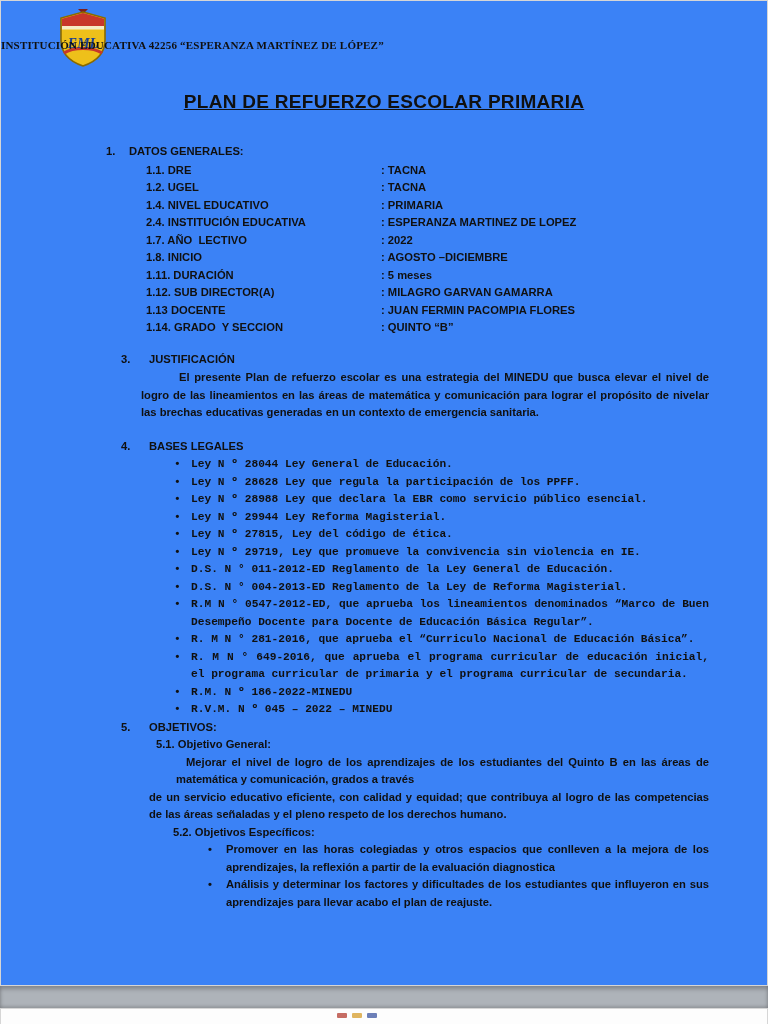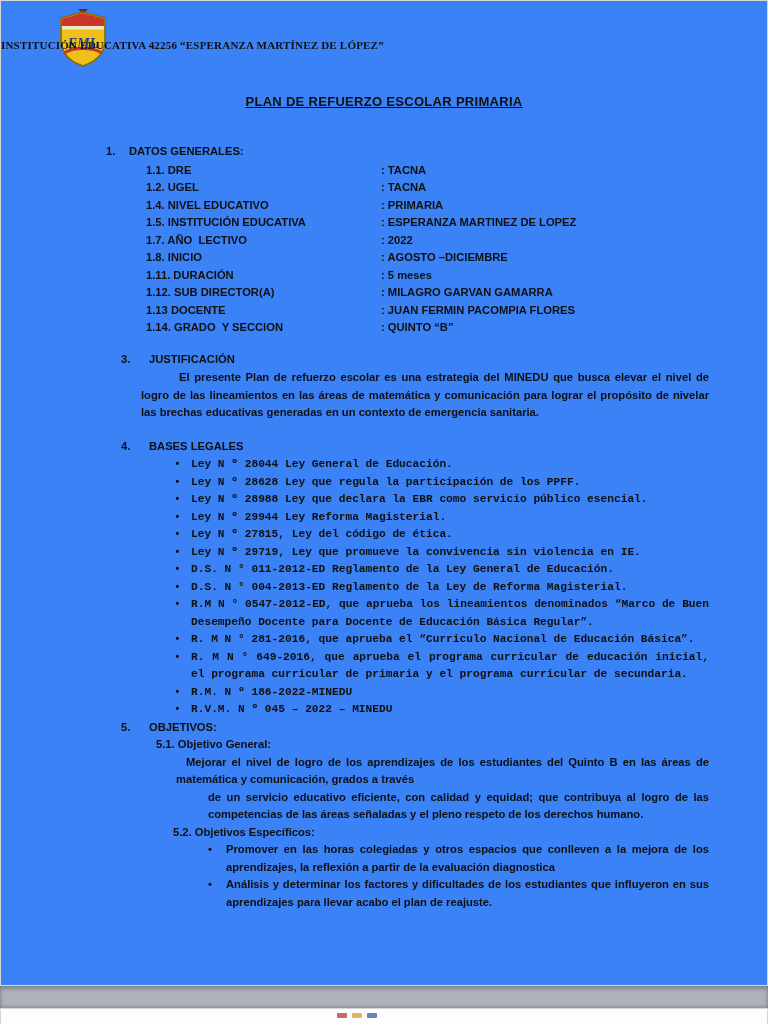--- a/index.html
+++ b/index.html
@@ -13,42 +13,42 @@
     color:#101010;font-size:11.2px;line-height:17.5px;font-weight:700;
   }
   .header{position:relative;height:74px;}
   .logo{position:absolute;left:55px;top:6px;width:54px;height:62px;}
   .inst{
     position:absolute;top:36px;left:0;right:0;text-align:left;
     font-family:"Liberation Serif", serif;font-size:11px;font-weight:700;
     letter-spacing:.2px;
   }
   .title{
-    margin:16px 0 7px;text-align:center;font-size:13px;font-weight:700;
+    margin:16px 0 7px;text-align:center;font-size:19px;font-weight:700;
     text-decoration:underline;letter-spacing:.3px;line-height:22px;
   }
   .content{padding:0 58px 0 100px;}
   .sec-head{display:flex;}
   .sec-head .num{flex:0 0 28px;}
   .sec1-head{display:flex;margin:30px 0 0 5px;}
   .sec1-head .num{flex:0 0 23px;}
   .datos{margin:1px 0 0 45px;}
   .drow{display:flex;}
   .dlabel{flex:0 0 235px;white-space:pre;}
   .dvalue{white-space:pre;}
   .head-just{margin:14px 0 0 20px;}
   .just-body{margin:1px 0 0 40px;text-align:justify;text-indent:38px;}
   .head-bases{margin:16px 0 0 20px;}
   .bases{margin:1px 0 0 68px;padding:0;list-style:none;font-family:Liberation Mono, monospace;}
   .bases li{position:relative;padding-left:22px;text-align:justify;}
   .bases li::before{content:"\2022";position:absolute;left:5px;}
   .head-obj{margin:0 0 0 20px;}
   .obj-gen-head{margin-left:55px;}
   .obj-para1{margin-left:75px;text-align:justify;text-indent:10px;}
-  .obj-para2{margin-left:107px;text-align:justify;}
+  .obj-para2{margin-left:48px;text-align:justify;}
   .obj-esp-head{margin-left:72px;}
   .obj-bullets{margin:0 0 0 105px;padding:0;list-style:none;}
   .obj-bullets li{position:relative;padding-left:20px;text-align:justify;}
   .obj-bullets li::before{content:"\2022";position:absolute;left:2px;}
   .page-separator{
     width:768px;height:22px;background:#aeb3b9;
     box-shadow:inset 0 3px 4px rgba(0,0,0,.25), inset 0 -2px 3px rgba(0,0,0,.15);
   }
   .next-page{
     box-sizing:border-box;width:768px;height:16px;background:#fdfdfd;
@@ -93,21 +93,21 @@
       </div>
       <div class="drow">
         <span class="dlabel">1.2. UGEL</span>
         <span class="dvalue">: TACNA</span>
       </div>
       <div class="drow">
         <span class="dlabel">1.4. NIVEL EDUCATIVO</span>
         <span class="dvalue">: PRIMARIA</span>
       </div>
       <div class="drow">
-        <span class="dlabel">1.5. INSTITUCIÓN EDUCATIVA</span>
+        <span class="dlabel">2.4. INSTITUCIÓN EDUCATIVA</span>
         <span class="dvalue">: ESPERANZA MARTINEZ DE LOPEZ</span>
       </div>
       <div class="drow">
         <span class="dlabel">1.7. AÑO  LECTIVO</span>
         <span class="dvalue">: 2022</span>
       </div>
       <div class="drow">
         <span class="dlabel">1.8. INICIO</span>
         <span class="dvalue">: AGOSTO –DICIEMBRE</span>
       </div>

